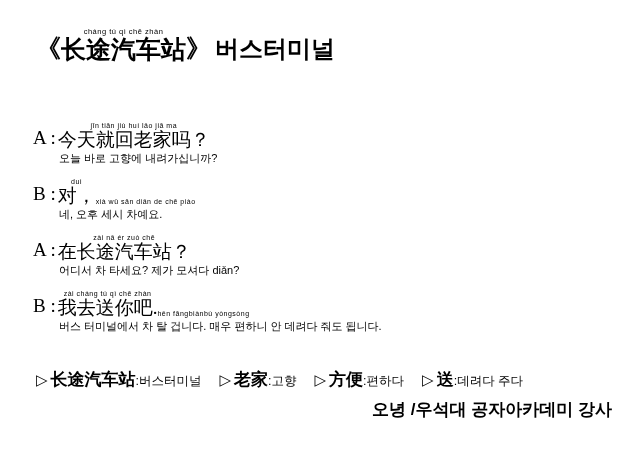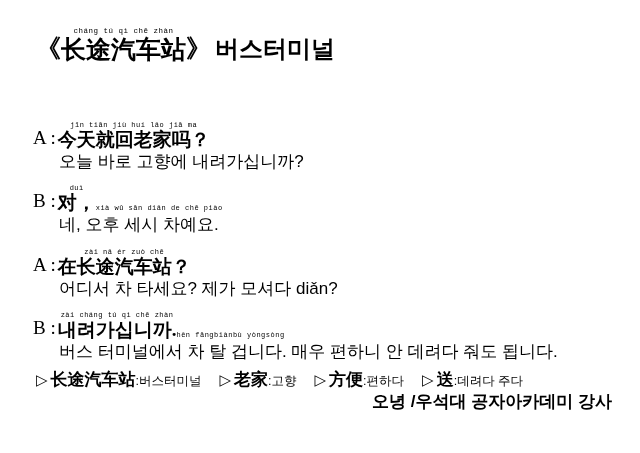--- a/index.html
+++ b/index.html
@@ -48,21 +48,21 @@
     align-items: center;
     vertical-align: bottom;
   }
   .ruby-top {
     font-size: 7.5px;
     font-weight: normal;
     line-height: 1;
     letter-spacing: 0.5px;
     margin-bottom: 1px;
     white-space: nowrap;
-    font-family: Liberation Mono, monospace;
+    font-family: Liberation Sans, sans-serif;
     text-align: center;
   }
   .ruby-base {
     font-size: 25px;
     font-weight: bold;
     line-height: 1.05;
     white-space: nowrap;
   }
   .title-ko {
     font-size: 24px;
@@ -91,31 +91,31 @@
     line-height: 1.1;
     margin-right: 2px;
     padding-bottom: 1px;
   }
   .cn {
     font-size: 19px;
     line-height: 1.1;
   }
   .cn .ruby-base {
     font-size: 19px;
-    font-weight: bold;
+    font-weight: normal;
   }
   .cn .ruby-top {
     font-size: 7px;
   }
   .gap {
     display: inline-block;
     width: 20px;
   }
   .ko {
-    font-size: 17px;
+    font-size: 11px;
     font-family: "Liberation Sans", sans-serif;
     margin-top: 2px;
     margin-left: 26px;
     line-height: 1.2;
   }
 
   
   .vocab {
     position: absolute;
     left: 36px;
@@ -139,21 +139,21 @@
   }
   .vocab-ko {
     font-size: 12.5px;
     font-family: "Liberation Sans", sans-serif;
   }
 
   
   .footer {
     position: absolute;
     right: 28px;
-    bottom: 40px;
+    bottom: 32px;
     font-size: 17px;
     font-weight: bold;
     font-family: "Liberation Sans", sans-serif;
     white-space: nowrap;
   }
 </style>
 </head>
 <body>
 
 <div class="slide">
@@ -216,21 +216,21 @@
       </div>
       <div class="ko">어디서 차 타세요? 제가 모셔다 diǎn?</div>
     </div>
 
     <div class="dlg-line">
       <div class="dlg-row">
         <span class="speaker">B :</span>
         <span class="cn">
           <span class="ruby-group">
             <span class="ruby-top">zài cháng tú  qì  chē zhàn</span>
-            <span class="ruby-base">내려가십니까.</span>
+            <span class="ruby-base">我去送你吧.</span>
           </span>
         </span>
         <span class="cn">
           <span class="ruby-group">
             <span class="ruby-top">hěn fāngbiàn</span>
           </span>
         </span>
         <span class="cn">
           <span class="ruby-group">
             <span class="ruby-top">bù yòngsòng</span>

